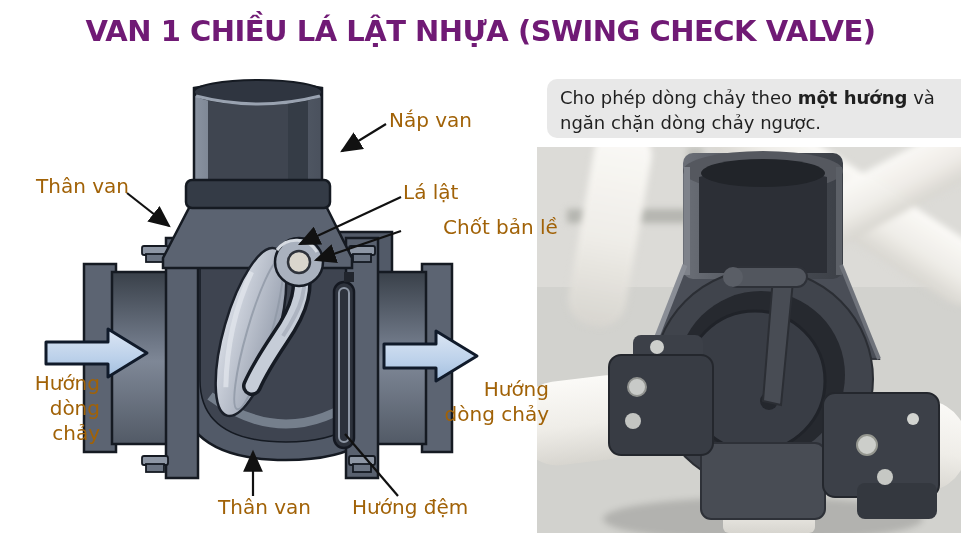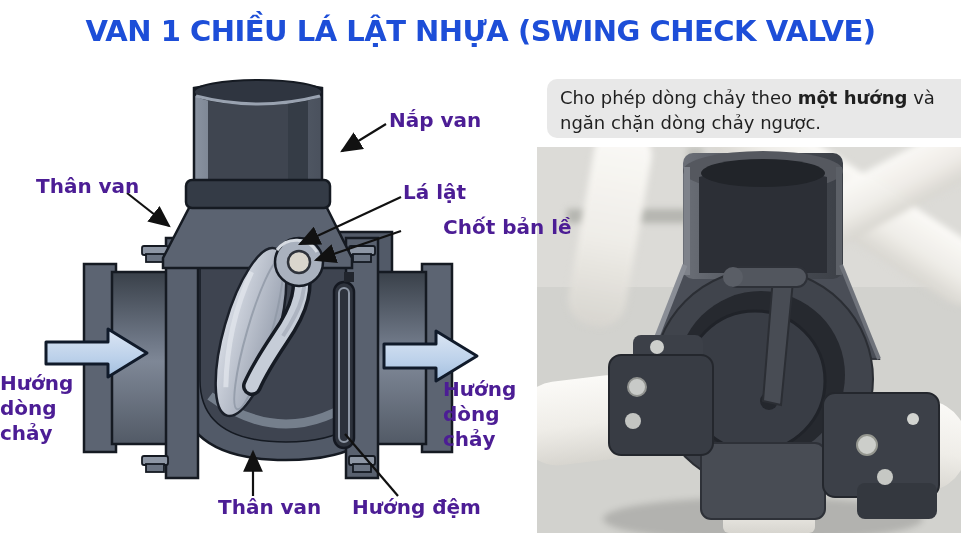--- a/index.html
+++ b/index.html
@@ -5,27 +5,27 @@
   html,body{margin:0;padding:0;}
   body{
     width:961px;height:546px;position:relative;overflow:hidden;
     background:#ffffff;
     font-family:"DejaVu Sans","Liberation Sans",sans-serif;
     color:#111;
   }
   .page-title{
     position:absolute;top:14px;left:0;width:961px;
     text-align:center;font-size:29px;font-weight:700;letter-spacing:-0.5px;
-    color:#1d4ed8;white-space:nowrap;
+    color:#701a75;white-space:nowrap;
   }
   .diagram-svg{position:absolute;left:0;top:60px;width:545px;height:486px;}
   .dlabel{
-    position:absolute;font-size:20px;color:#4c1d95;white-space:nowrap;z-index:6;font-weight:bold;
-  }
-  .dlabel.center{text-align:left;white-space:normal;line-height:25px;}
+    position:absolute;font-size:20px;color:#a16207;white-space:nowrap;z-index:6;
+  }
+  .dlabel.center{text-align:right;white-space:normal;line-height:25px;}
   .info-box{
     position:absolute;left:547px;top:79px;width:427px;height:59px;
     background:#e8e8e8;border-radius:10px;box-sizing:border-box;
     padding:7px 13px 0 13px;
     font-size:18px;line-height:1.37;color:#1f1f1f;z-index:4;
   }
   .info-box b{font-weight:700;}
   .photo{
     position:absolute;left:537px;top:147px;width:424px;height:386px;
     overflow:hidden;z-index:1;background:#d5d5d1;

